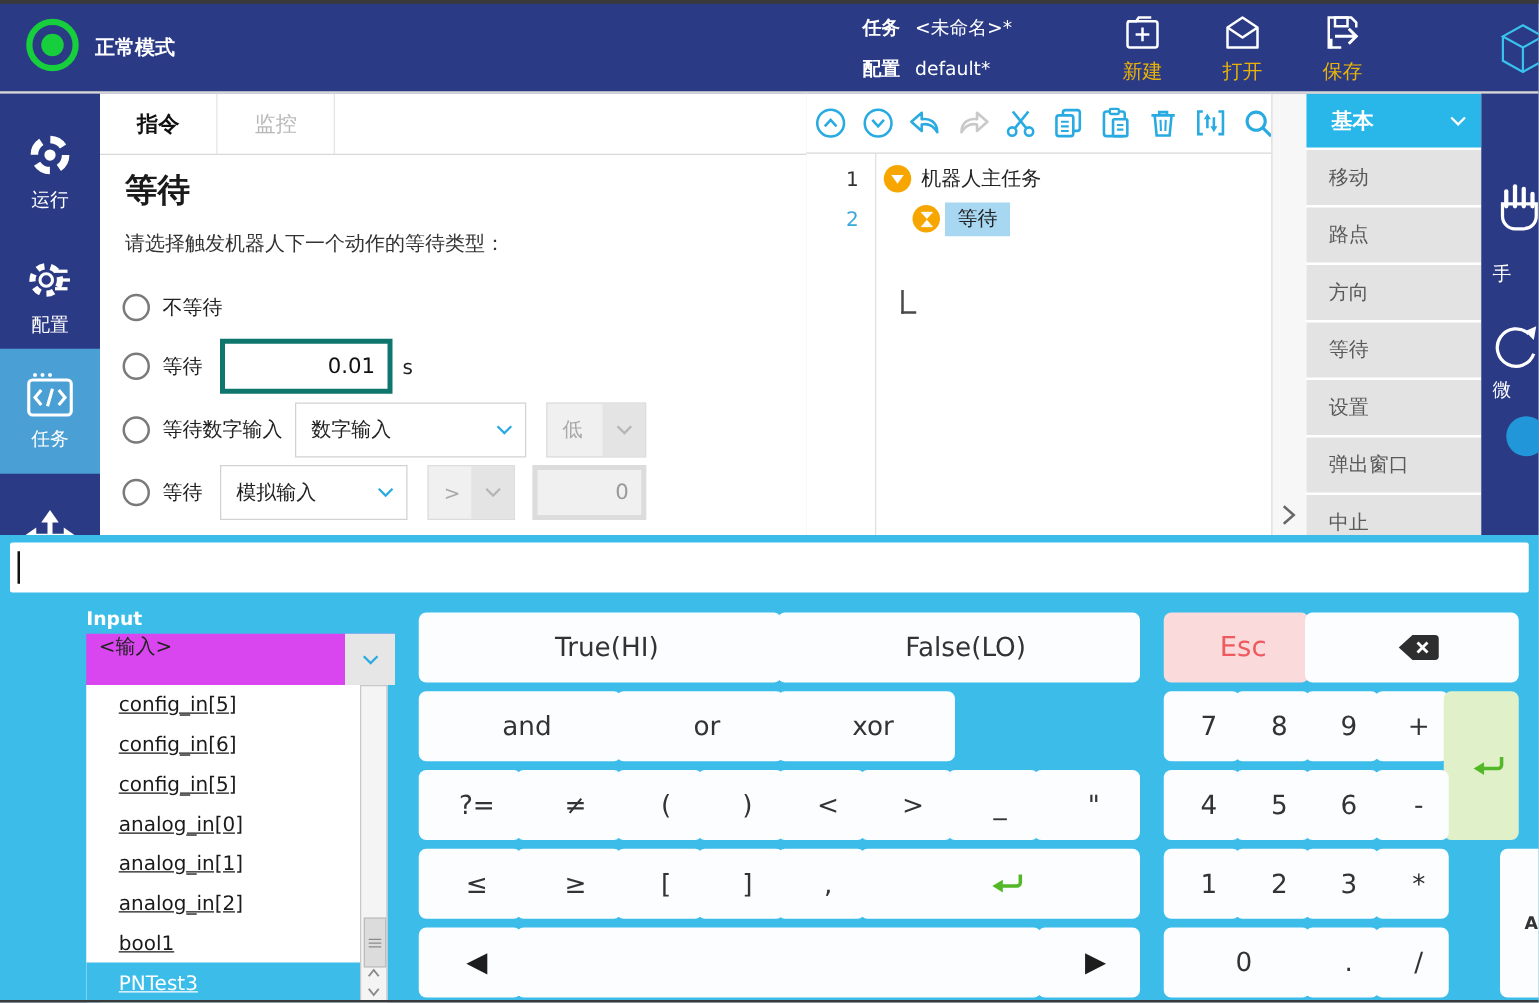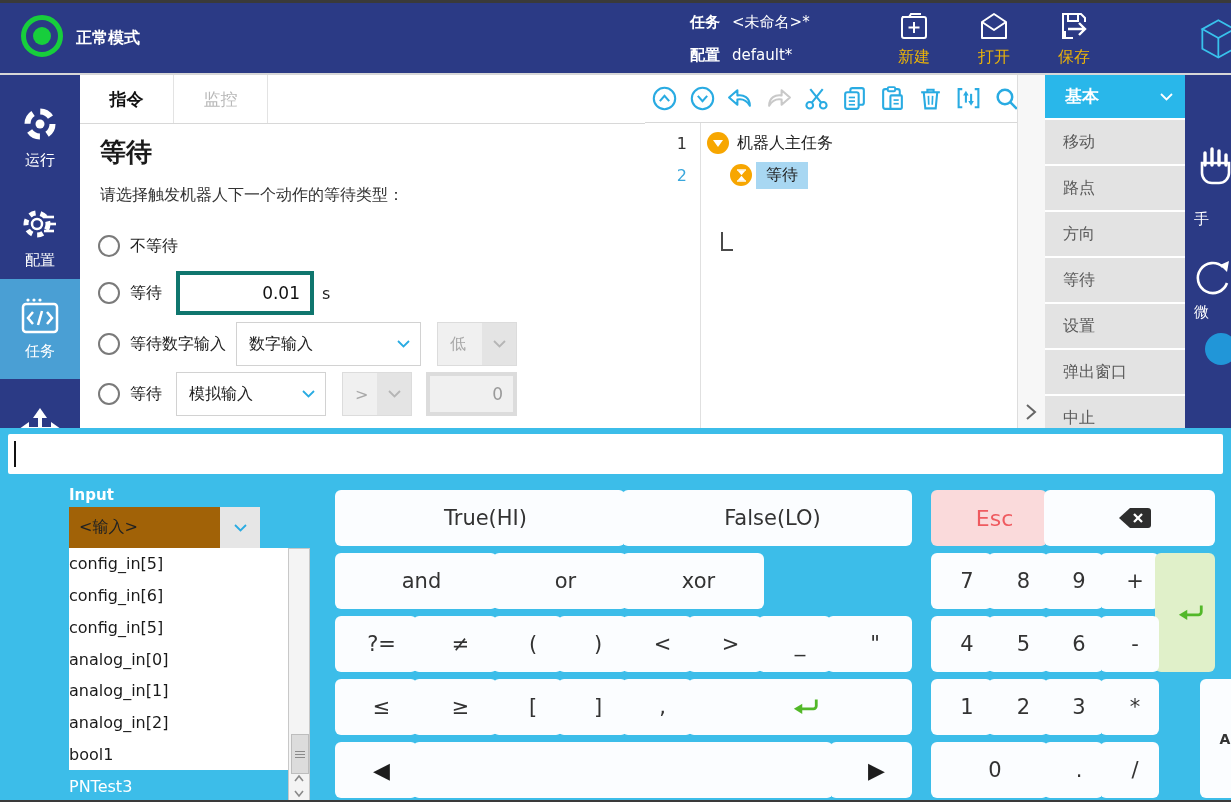--- a/index.html
+++ b/index.html
@@ -63,25 +63,25 @@
   
   .rail{left:1185px;top:75px;width:46px;height:353px;background:#2B3A85;overflow:hidden;color:#fff;}
   .rail-label{position:absolute;left:9px;font-size:15px;color:#fff;}
   .cube{left:1197px;top:8px;width:40px;height:60px;z-index:41;}
   
   .overlay{left:0;top:428px;width:1231px;height:374px;background:#3CBDE9;z-index:30;}
   .kb-input{position:absolute;left:8px;top:6px;width:1215px;height:40px;background:#fff;border-radius:2px;}
   .caret{position:absolute;left:6px;top:7px;width:2px;height:26px;background:#111;animation:blink 1.1s steps(1) infinite;}
   @keyframes blink{50%{opacity:0;}}
   .kb-inlabel{position:absolute;left:69px;top:58px;color:#fff;font-size:15px;font-weight:bold;}
-  .kb-dd{position:absolute;left:69px;top:79px;width:191px;height:41px;background:#a16207;display:flex;align-items:center;}
+  .kb-dd{position:absolute;left:69px;top:79px;width:247px;height:41px;background:#d946ef;display:flex;}
   .kb-dd .t{flex:1;padding-left:10px;font-size:16px;color:#222;}
   .kb-dd .c{width:40px;height:100%;background:#E6E6E6;display:flex;align-items:center;justify-content:center;}
   .kb-list{position:absolute;left:69px;top:120px;width:219px;height:254px;background:#fff;overflow:hidden;}
-  .kitem{height:31.75px;display:flex;align-items:center;padding-left:0;font-size:16px;color:#1a1a1a;cursor:pointer;}
+  .kitem{height:31.75px;display:flex;align-items:center;padding-left:26px;font-size:16px;color:#1a1a1a;cursor:pointer;text-decoration:underline;}
   .kitem.sel{background:#3CBDE9;color:#fff;}
   .kb-scroll{position:absolute;left:288px;top:120px;width:22px;height:254px;background:#F4F4F4;border:1px solid #C8C8C8;box-sizing:border-box;}
   .kb-thumb{position:absolute;left:2px;top:185px;width:16px;height:38px;background:#DCDCDC;border:1px solid #BDBDBD;
             display:flex;flex-direction:column;align-items:center;justify-content:center;gap:2px;}
   .kb-thumb i{display:block;width:10px;height:1px;background:#8a8a8a;}
   .sc-chev{position:absolute;left:4px;width:12px;height:12px;}
   .sc-chev svg{display:block;}
   .key{position:absolute;height:56px;background:#FBFDFF;border-radius:6px;display:flex;align-items:center;
        justify-content:center;font-size:21px;color:#333;cursor:pointer;padding-left:11px;}
   .key.esc{background:#FADADB;color:#EF5A5F;font-size:22px;}

